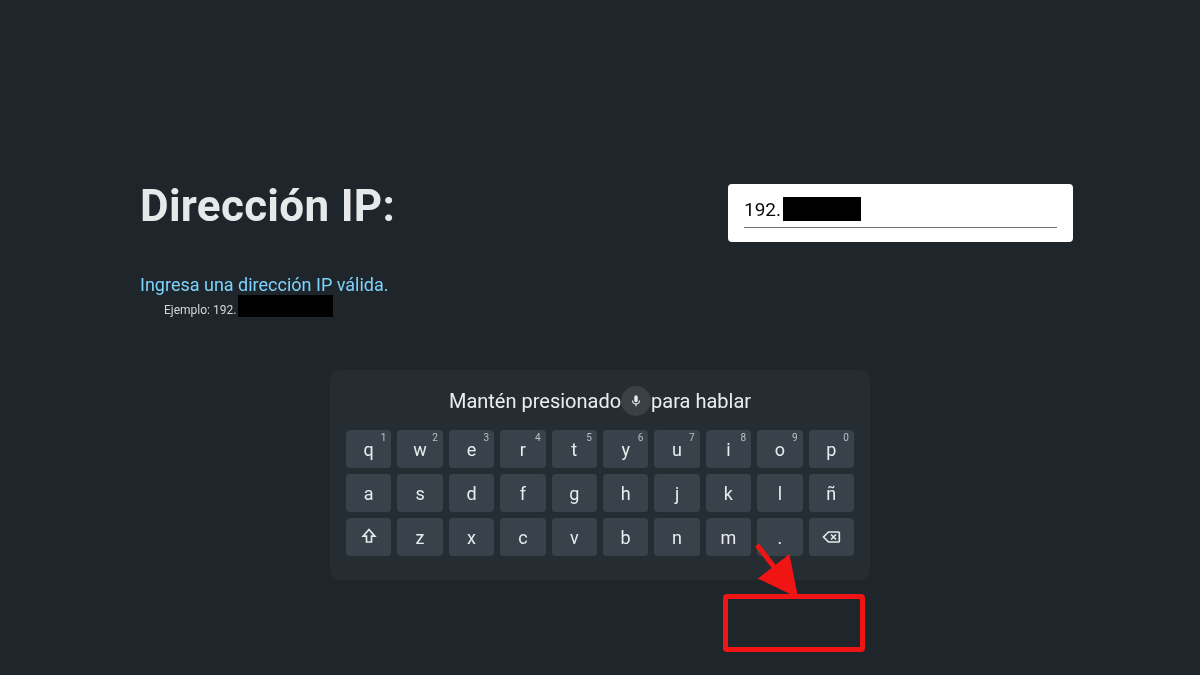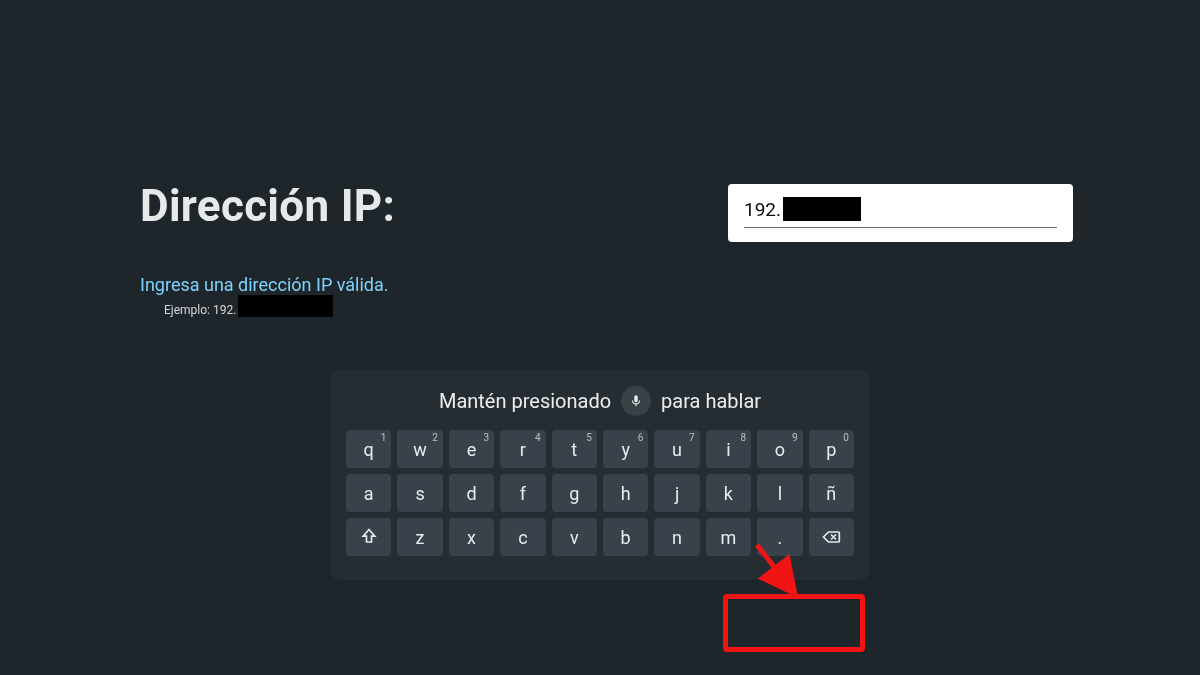--- a/index.html
+++ b/index.html
@@ -89,21 +89,20 @@
     top: 370px;
     width: 540px;
     background: #262d32;
     border-radius: 10px;
     padding: 16px 16px 18px 16px;
   }
   .kbd-hint {
     display: flex;
     align-items: center;
     justify-content: center;
-    gap: 10px;
     font-size: 20px;
     color: #ebeef0;
     margin-bottom: 14px;
   }
   .mic-pill {
     width: 30px; height: 30px;
     background: #3a4146;
     border-radius: 50%;
     display: flex; align-items: center; justify-content: center;
   }

